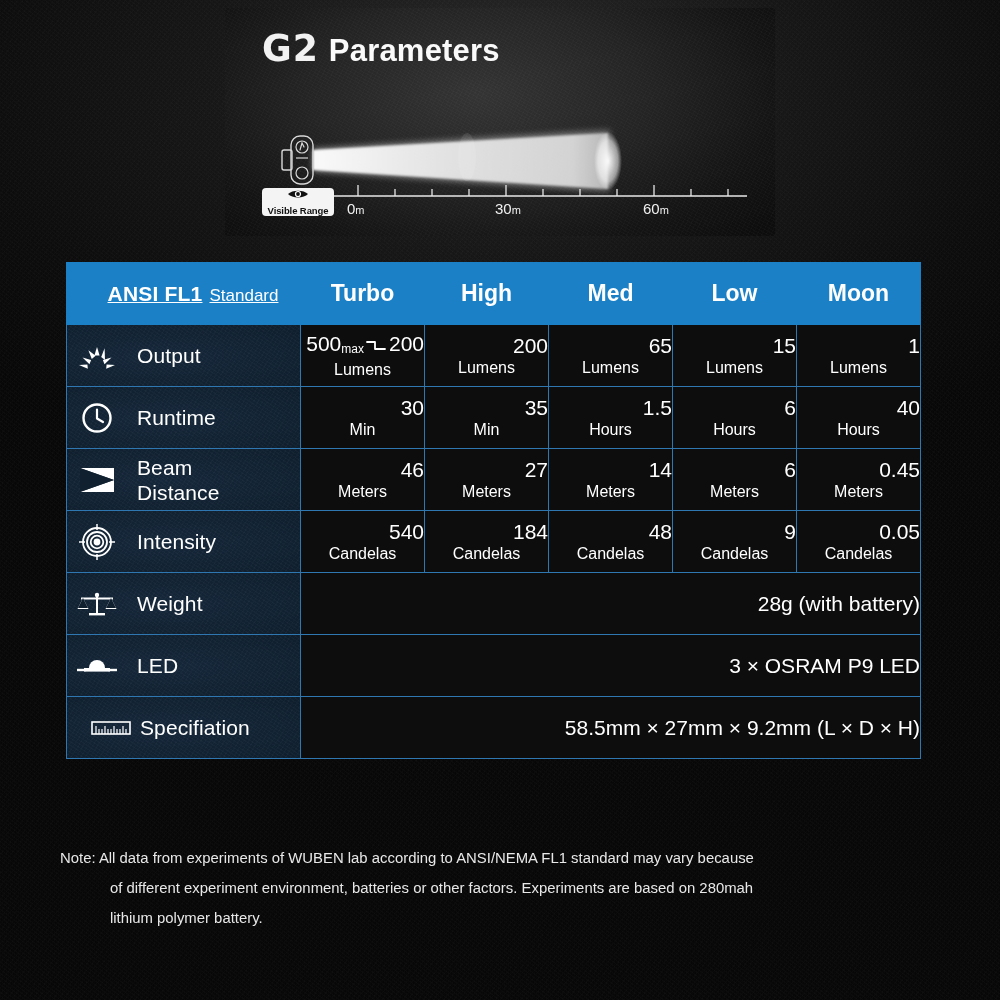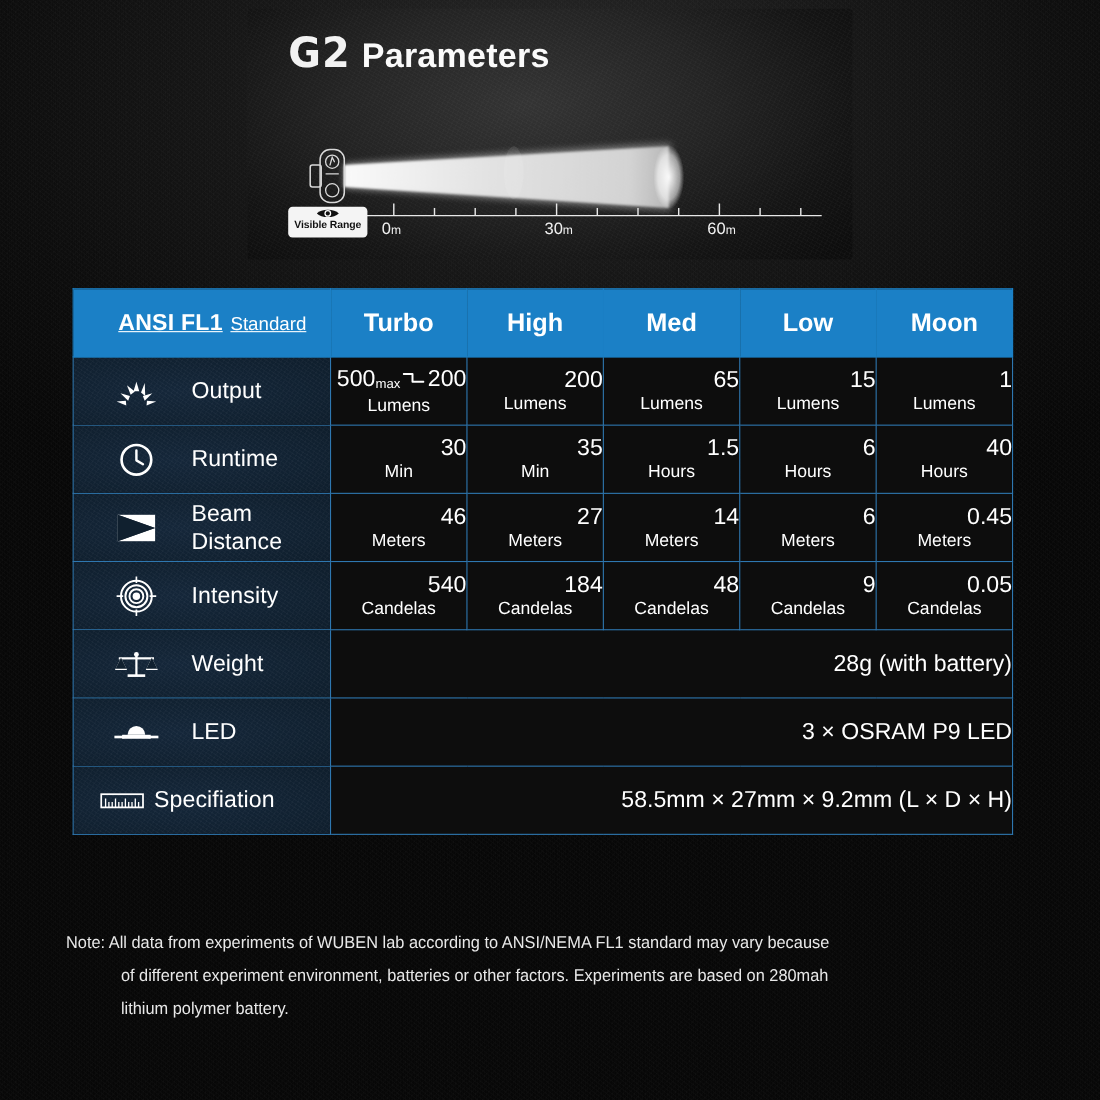--- a/index.html
+++ b/index.html
@@ -70,21 +70,21 @@
     width: 500px; height: 118px; z-index: 3;
   }
   .beam-svg { position: absolute; left: 0; top: 0; }
 
   .vis-range-chip {
     position: absolute; left: 7px; top: 76px;
     width: 72px; height: 28px;
     background: #f4f4f4;
     border-radius: 4px;
     display: flex; flex-direction: column;
-    align-items: center; justify-content: flex-start;
+    align-items: center; justify-content: space-between;
     gap: 0px;
     z-index: 6;
   }
   .vis-range-chip .eye { line-height: 7px; margin-top: 1px; }
   .vis-range-chip .lbl {
     font-family: "Liberation Sans", sans-serif;
     font-size: 9.5px; font-weight: 700; color: #111;
     letter-spacing: -.1px; line-height: 11px;
   }
   .tick-label {
@@ -122,22 +122,22 @@
     position: relative;
   }
   .lbl-cell::after{
     content:"";position:absolute;inset:0;
     background-image:
       repeating-linear-gradient(33deg, rgba(255,255,255,.022) 0 1px, rgba(0,0,0,0) 1px 3px),
       repeating-linear-gradient(-57deg, rgba(255,255,255,.018) 0 1px, rgba(0,0,0,0) 1px 4px);
     pointer-events:none;
   }
   .lbl-inner {
-    display: flex; align-items: center; gap: 28px;
-    padding-left: 35px; height: 100%;
+    display: flex; align-items: center; gap: 18px;
+    padding-left: 8px; height: 100%;
     position: relative; z-index: 2;
   }
   .lbl-icon { width: 44px; flex: 0 0 44px; display:flex; align-items:center; justify-content:center; }
   .lbl-text {
     color: #ffffff; font-size: 21px; font-weight: 400;
     line-height: 25px; letter-spacing: .1px;
   }
 
   .data-cell {
     background: #0d0d0d;

